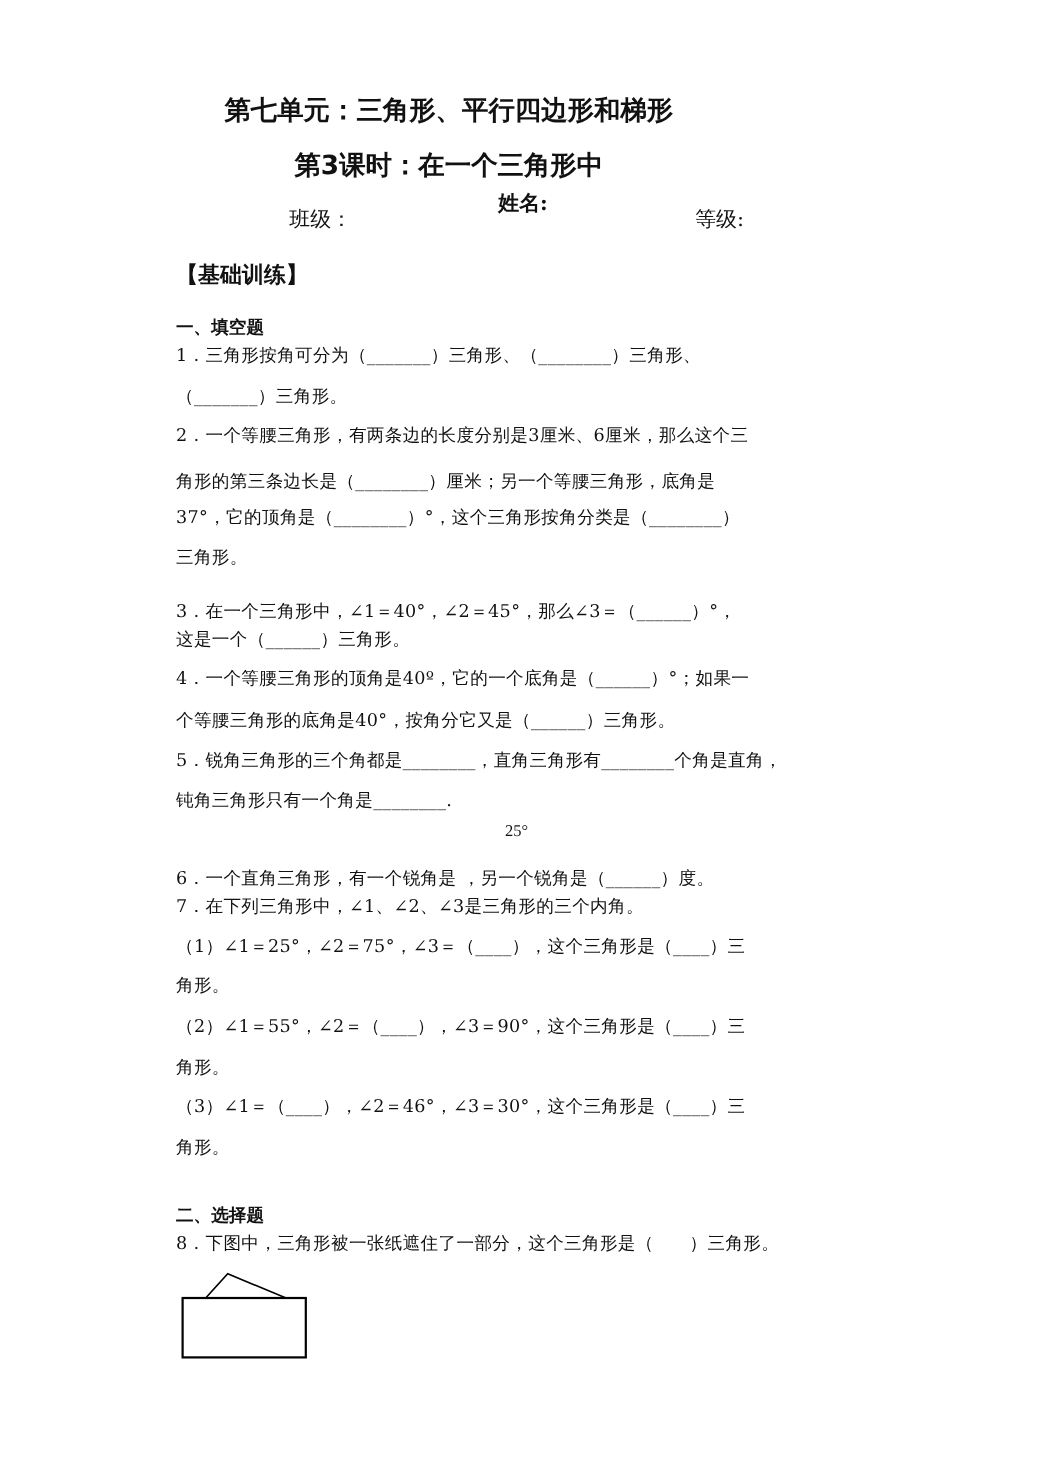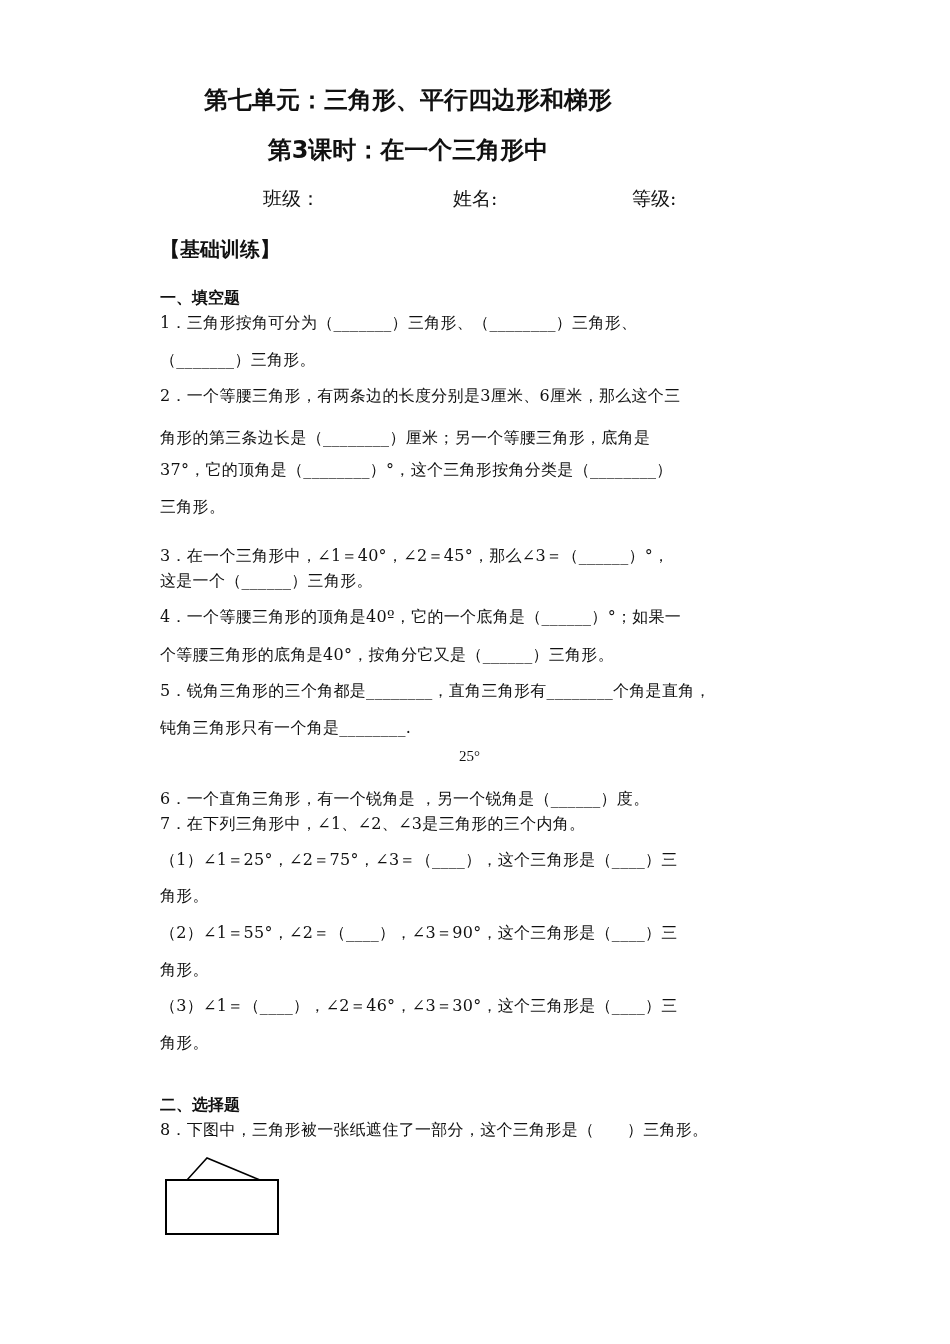--- a/index.html
+++ b/index.html
@@ -15,21 +15,21 @@
   .sup { position: absolute; font-size: 15px; font-family: "Liberation Serif", serif; }
   svg { position: absolute; }
 </style>
 </head>
 <body>
 
 <div class="abs title" style="top:84px;">第七单元：三角形、平行四边形和梯形</div>
 <div class="abs title" style="top:134px;">第3课时：在一个三角形中</div>
 
 <div class="abs info" style="left:263px; top:186px;">班级：</div>
-<div class="abs info" style="left:453px; top:186px;">姓名:</div>
+<div class="abs info" style="left:453px; top:172px;font-weight:bold;">姓名:</div>
 <div class="abs info" style="left:632px; top:186px;">等级:</div>
 
 <div class="abs section bracket-head" style="left:160px; top:236px;">【基础训练】</div>
 
 <div class="abs section sec-head" style="left:160px; top:288px;">一、填空题</div>
 
 <div class="abs line" style="top:313px;">1．三角形按角可分为（_______）三角形、（________）三角形、</div>
 <div class="abs line" style="top:350px;">（_______）三角形。</div>
 <div class="abs line" style="top:386px;">2．一个等腰三角形，有两条边的长度分别是3厘米、6厘米，那么这个三</div>
 <div class="abs line" style="top:428px;">角形的第三条边长是（________）厘米；另一个等腰三角形，底角是</div>

